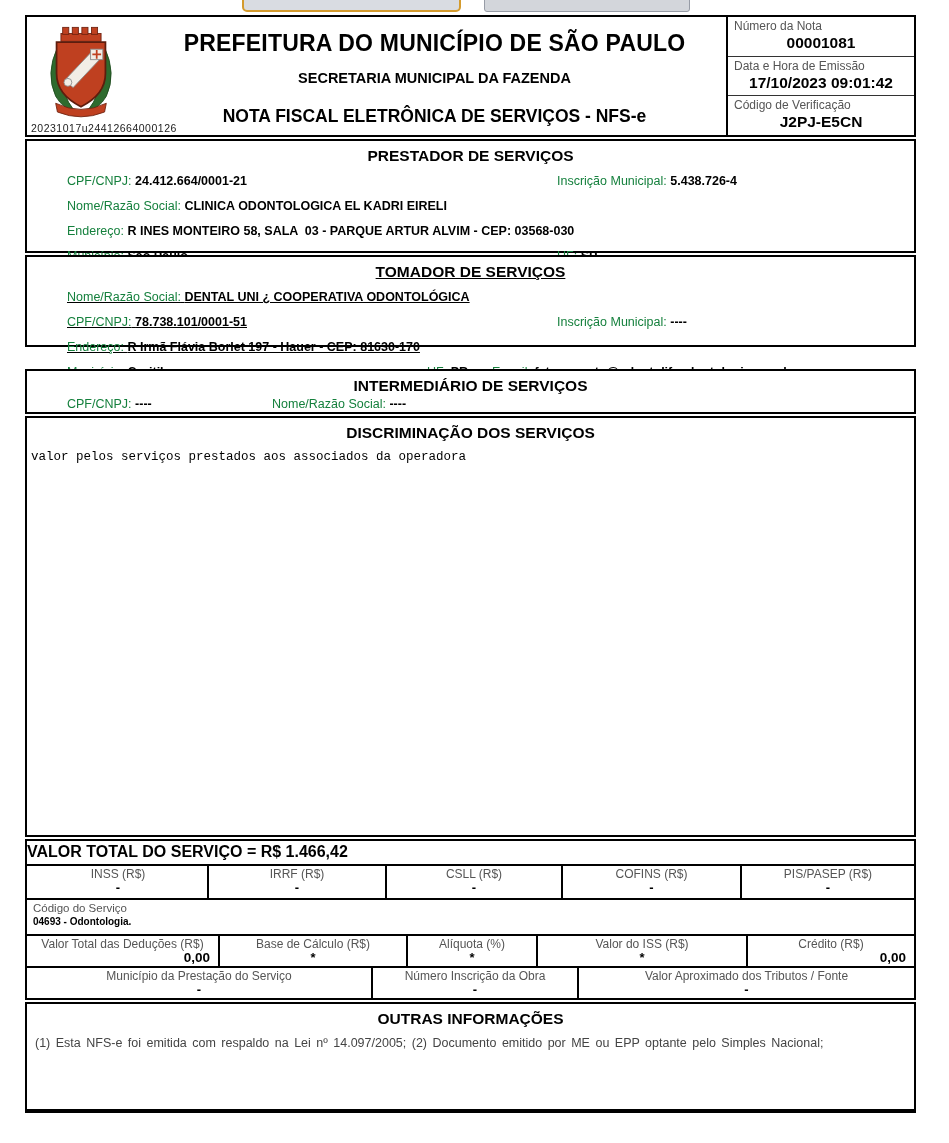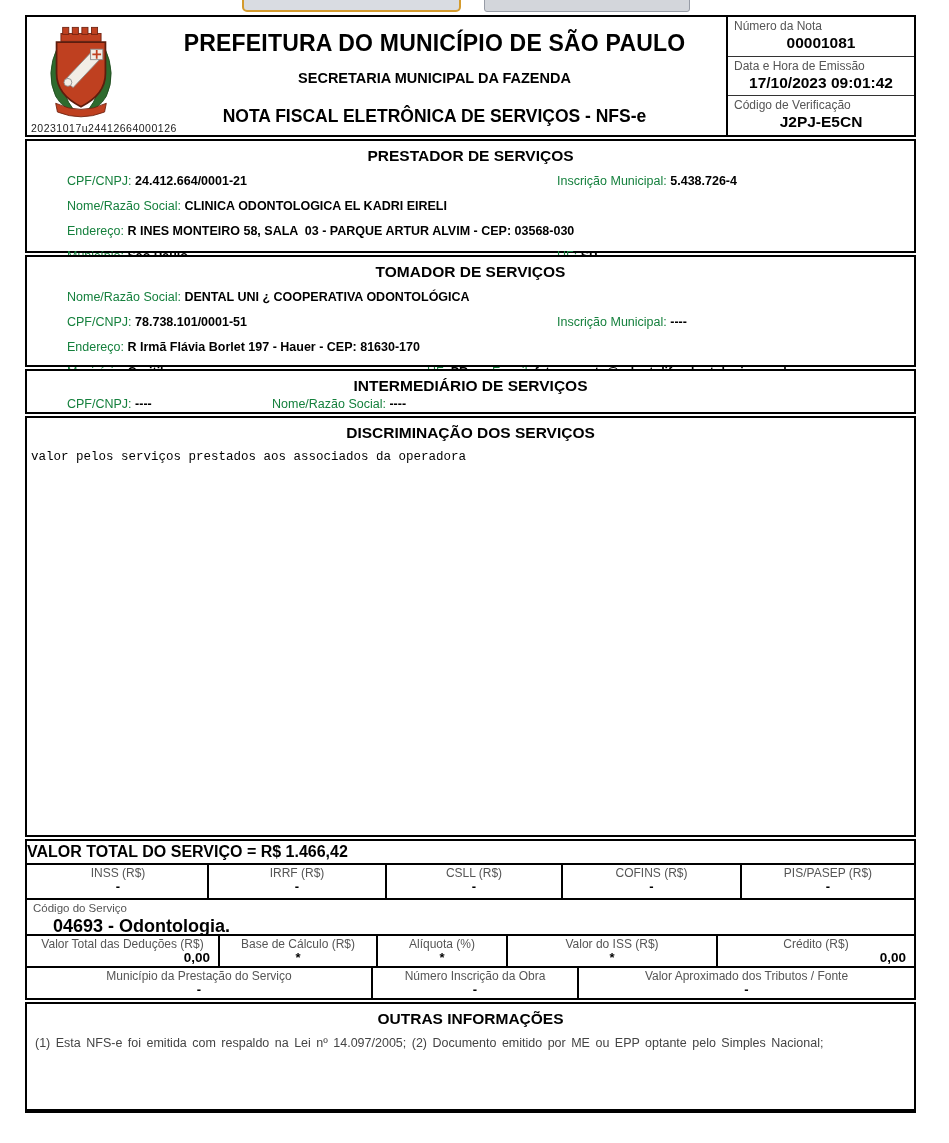--- a/index.html
+++ b/index.html
@@ -45,21 +45,21 @@
   .trow{display:flex;border-top:2px solid #000;}
   .trow.first{border-top:none;}
   .valor-row{height:23px;line-height:22px;text-align:center;font-weight:bold;font-size:16px;}
   .cell{padding:1px 4px;}
   .cell + .cell{border-left:2px solid #000;}
   .cell .clab{font-size:12px;color:#555;text-align:center;display:block;}
   .cell .cval{font-size:13px;font-weight:bold;text-align:center;display:block;line-height:14px;}
   .cell .cval.right{text-align:right;padding-right:4px;font-size:13.5px;}
   .codigo{padding:2px 6px;}
   .codigo .clab{font-size:11.5px;color:#555;display:block;text-align:left;}
-  .codigo .cval{font-size:18px;font-weight:bold;display:block;margin-top:2px;margin-left:20px;}
+  .codigo .cval{font-size:10px;font-weight:bold;display:block;margin-top:2px;}
 
   
   .outras-text{padding:6px 8px 0 8px;font-size:12.5px;color:#444;line-height:1.55;white-space:pre-wrap;word-spacing:2px;}
 </style>
 </head>
 <body>
 
 <div id="stage">
 
   <button class="top-btn left"></button>
@@ -133,21 +133,21 @@
           <span class="lbl">Município:</span>
           <span class="val">São Paulo</span>
           <span class="at" style="left:530px;">
             <span class="lbl">UF:</span>
             <span class="val">SP</span>
           </span>
         </div>
       </div>
     </div>
 
-    <div class="box" style="top:240px;height:112px;">
+    <div class="box" style="top:240px;height:92px;text-decoration:underline;">
       <div class="sec-title">TOMADOR DE SERVIÇOS</div>
       <div class="rows">
         <div class="row">
           <span class="lbl">Nome/Razão Social:</span>
           <span class="val">DENTAL UNI ¿ COOPERATIVA ODONTOLÓGICA</span>
         </div>
         <div class="row">
           <span class="lbl">CPF/CNPJ:</span>
           <span class="val">78.738.101/0001-51</span>
           <span class="at" style="left:530px;">
@@ -225,21 +225,21 @@
           <span class="clab">Código do Serviço</span>
           <span class="cval">04693 - Odontologia.</span>
         </div>
       </div>
 
       <div class="trow" style="height:33px;">
         <div class="cell" style="width:191px;border-radius:11px;">
           <span class="clab">Valor Total das Deduções (R$)</span>
           <span class="cval right">0,00</span>
         </div>
-        <div class="cell" style="width:158px;">
+        <div class="cell" style="width:188px;">
           <span class="clab">Base de Cálculo (R$)</span>
           <span class="cval">*</span>
         </div>
         <div class="cell" style="width:130px;">
           <span class="clab">Alíquota (%)</span>
           <span class="cval">*</span>
         </div>
         <div class="cell" style="width:210px;">
           <span class="clab">Valor do ISS (R$)</span>
           <span class="cval">*</span>

